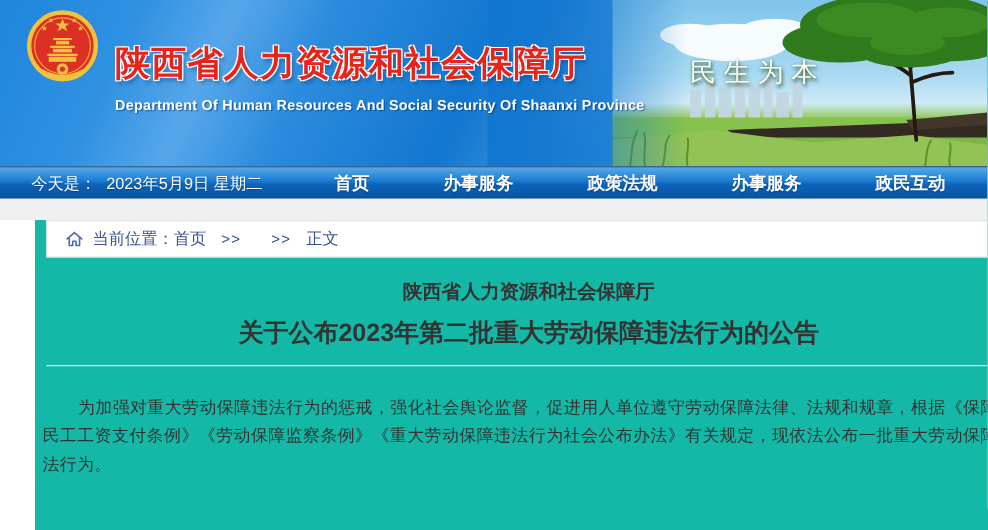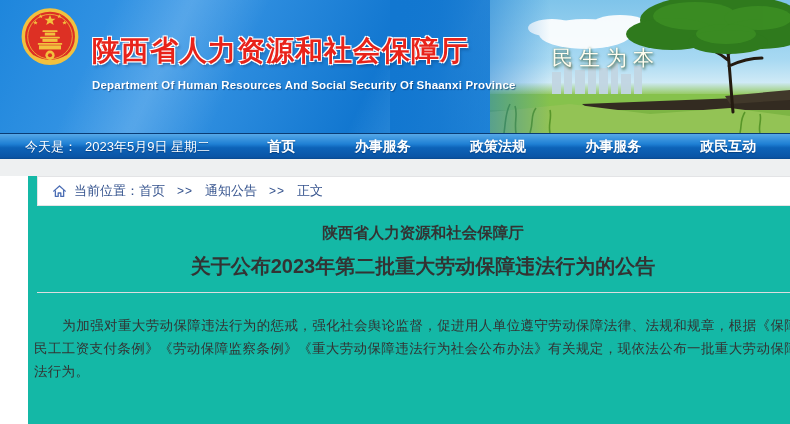--- a/index.html
+++ b/index.html
@@ -202,21 +202,20 @@
 
   <div class="main">
 
     <div class="breadcrumb">
       <svg class="home-icon" viewBox="0 0 16 16">
         <path d="M8 2.2 L14.2 7.6 M8 2.2 L1.8 7.6 M3.6 6.8 V13.2 H6.6 V9.6 H9.4 V13.2 H12.4 V6.8" stroke="#4b6db4" stroke-width="1.4" fill="none" stroke-linecap="round" stroke-linejoin="round"></path>
       </svg>
       <span>当前位置：</span>
       <a class="crumb">首页</a>
       <span class="crumb-sep">&gt;&gt;</span>
-      <a class="crumb">通知公告</a>
       <span class="crumb-sep">&gt;&gt;</span>
       <span class="crumb-current">正文</span>
     </div>
 
     <div class="art-title1">陕西省人力资源和社会保障厅</div>
     <div class="art-title2">关于公布2023年第二批重大劳动保障违法行为的公告</div>
 
 
     <hr class="divider">
 

